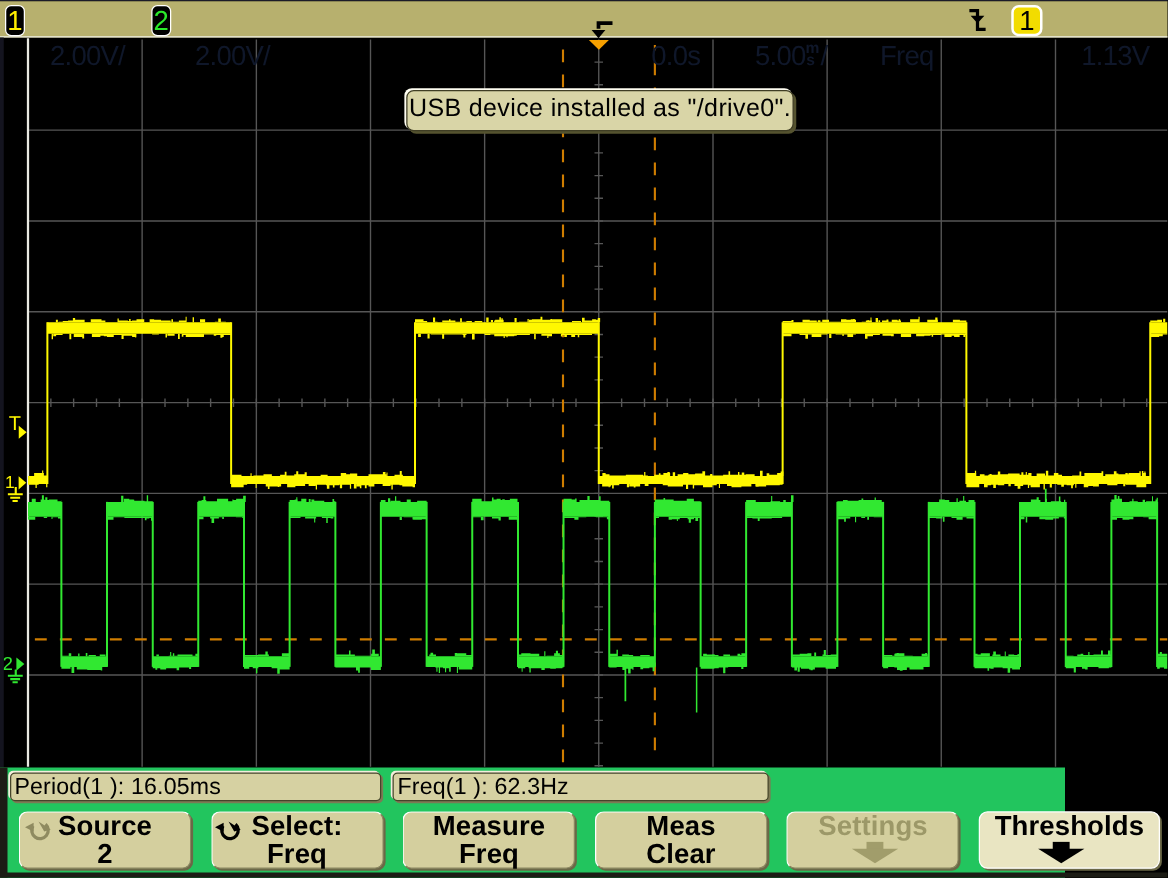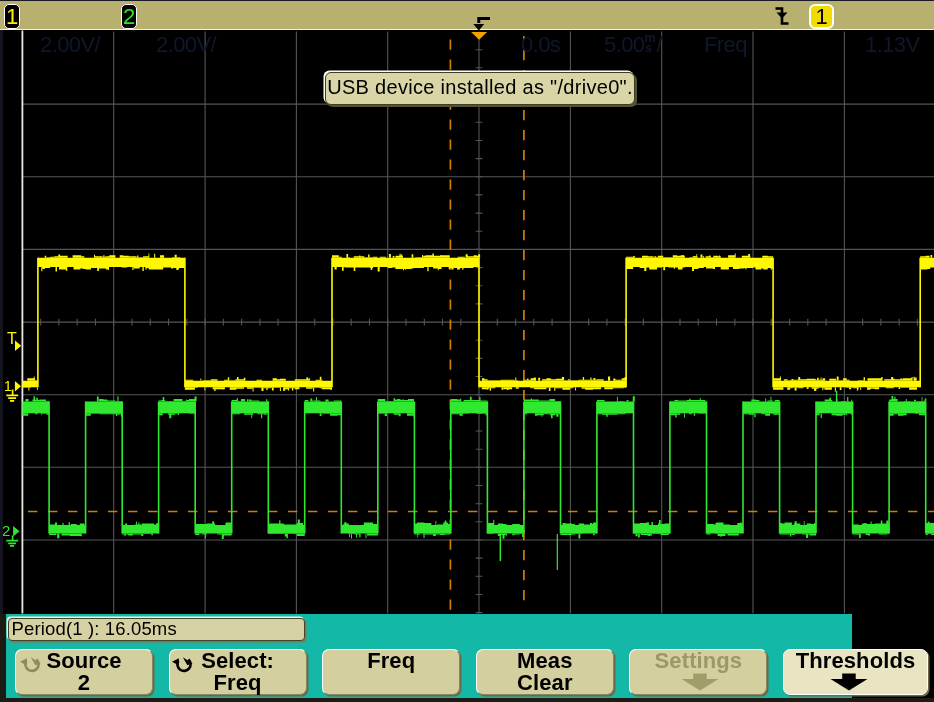--- a/index.html
+++ b/index.html
@@ -10,21 +10,21 @@
 .top0 { position:absolute; left:0; top:0; width:934px; height:1px; background:#1b1b28; }
 .bt { position:absolute; top:3px; font-size:22px; letter-spacing:-0.6px; color:#0f172a;margin-top:28px; }
 .ms { display:inline-block; position:relative; width:12px; height:20px; font-size:12.5px;
   letter-spacing:0; font-weight:bold; }
 .chbadge { position:absolute; top:3px; width:16px; height:25px; background:#000;
   border:1.6px solid #fff; border-radius:5px; text-align:center; font-size:22px; line-height:23px; }
 .trbadge { position:absolute; top:3px; width:25px; height:25px; background:#f2dc00;
   border:2px solid #fff; border-radius:6px; text-align:center; font-size:22px; line-height:22px;
   color:#000; }
 .leftstrip { position:absolute; left:0; top:30px; width:2.5px; height:584px; background:#14141f; }
-.bot { position:absolute; left:0; top:613.6px; width:852px; height:88.39999999999998px; background:#14b8a6; }
+.bot { position:absolute; left:0; top:613.6px; width:852px; height:88.39999999999998px; background:#22c55e; }
 .botdark { position:absolute; left:0; top:697.8px; width:934px; height:4.2px; background:#1c1c15; }
 .botleft { position:absolute; left:0; top:613.6px; width:6px; height:88px; background:#1c1c15; }
 .mbox { position:absolute; top:4px; height:23px; background:#d6d1a2; border:1.4px solid #45442a;
   border-radius:4px; box-shadow:-1.4px -1.4px 0 #f2efdc, 1.5px 1.5px 0 #7d7a55;
   font-size:18.5px; letter-spacing:0.15px; padding-left:3px; line-height:20.5px; color:#000; }
 .skey { position:absolute; top:35px; height:46px; background:#d4cf9e; border-radius:7px;
   border:1.7px solid; border-color:#ffffff #8a8660 #8a8660 #ffffff;
   box-shadow:1.5px 1.5px 0 #6b6847; text-align:center; font-size:22px; font-weight:bold; letter-spacing:0.1px; color:#000; }
 .skey div { height:22px; line-height:21px; }
 .skey.dis { color:#9c9868; }
@@ -129,29 +129,31 @@
    <polygon points="3.5,7.5 14.5,7.5 9,13.5" fill="#000"></polygon>
  </svg>
  <div class="trbadge" style="left:809px">1</div>
  <div class="bt" style="left:865px">1.13V</div>
 </div>
 <div class="leftstrip"></div>
 <div class="msg">USB device installed as "/drive0".</div>
 
 <div class="bot">
  <div class="mbox" style="left:7.5px;width:297px">Period(1 ): 16.05ms</div>
+ <div class="mbox" style="left:314px;width:301px">Freq(1 ): 62.3Hz</div>
  <div class="skey" style="left:15px;width:138px">
         <div>Source</div>
         <div>2</div>
       </div>
  <div class="skey" style="left:168.6px;width:138px">
         <div>Select:</div>
         <div>Freq</div>
       </div>
  <div class="skey" style="left:322.2px;width:138px">
+        <div>Measure</div>
         <div>Freq</div>
       </div>
  <div class="skey" style="left:475.8px;width:138px">
         <div>Meas</div>
         <div>Clear</div>
       </div>
  <div class="skey sel" style="left:783px;width:145px">
         <div>Thresholds</div>
       </div>
  <div class="skey dis" style="left:629.4px;width:138px">

